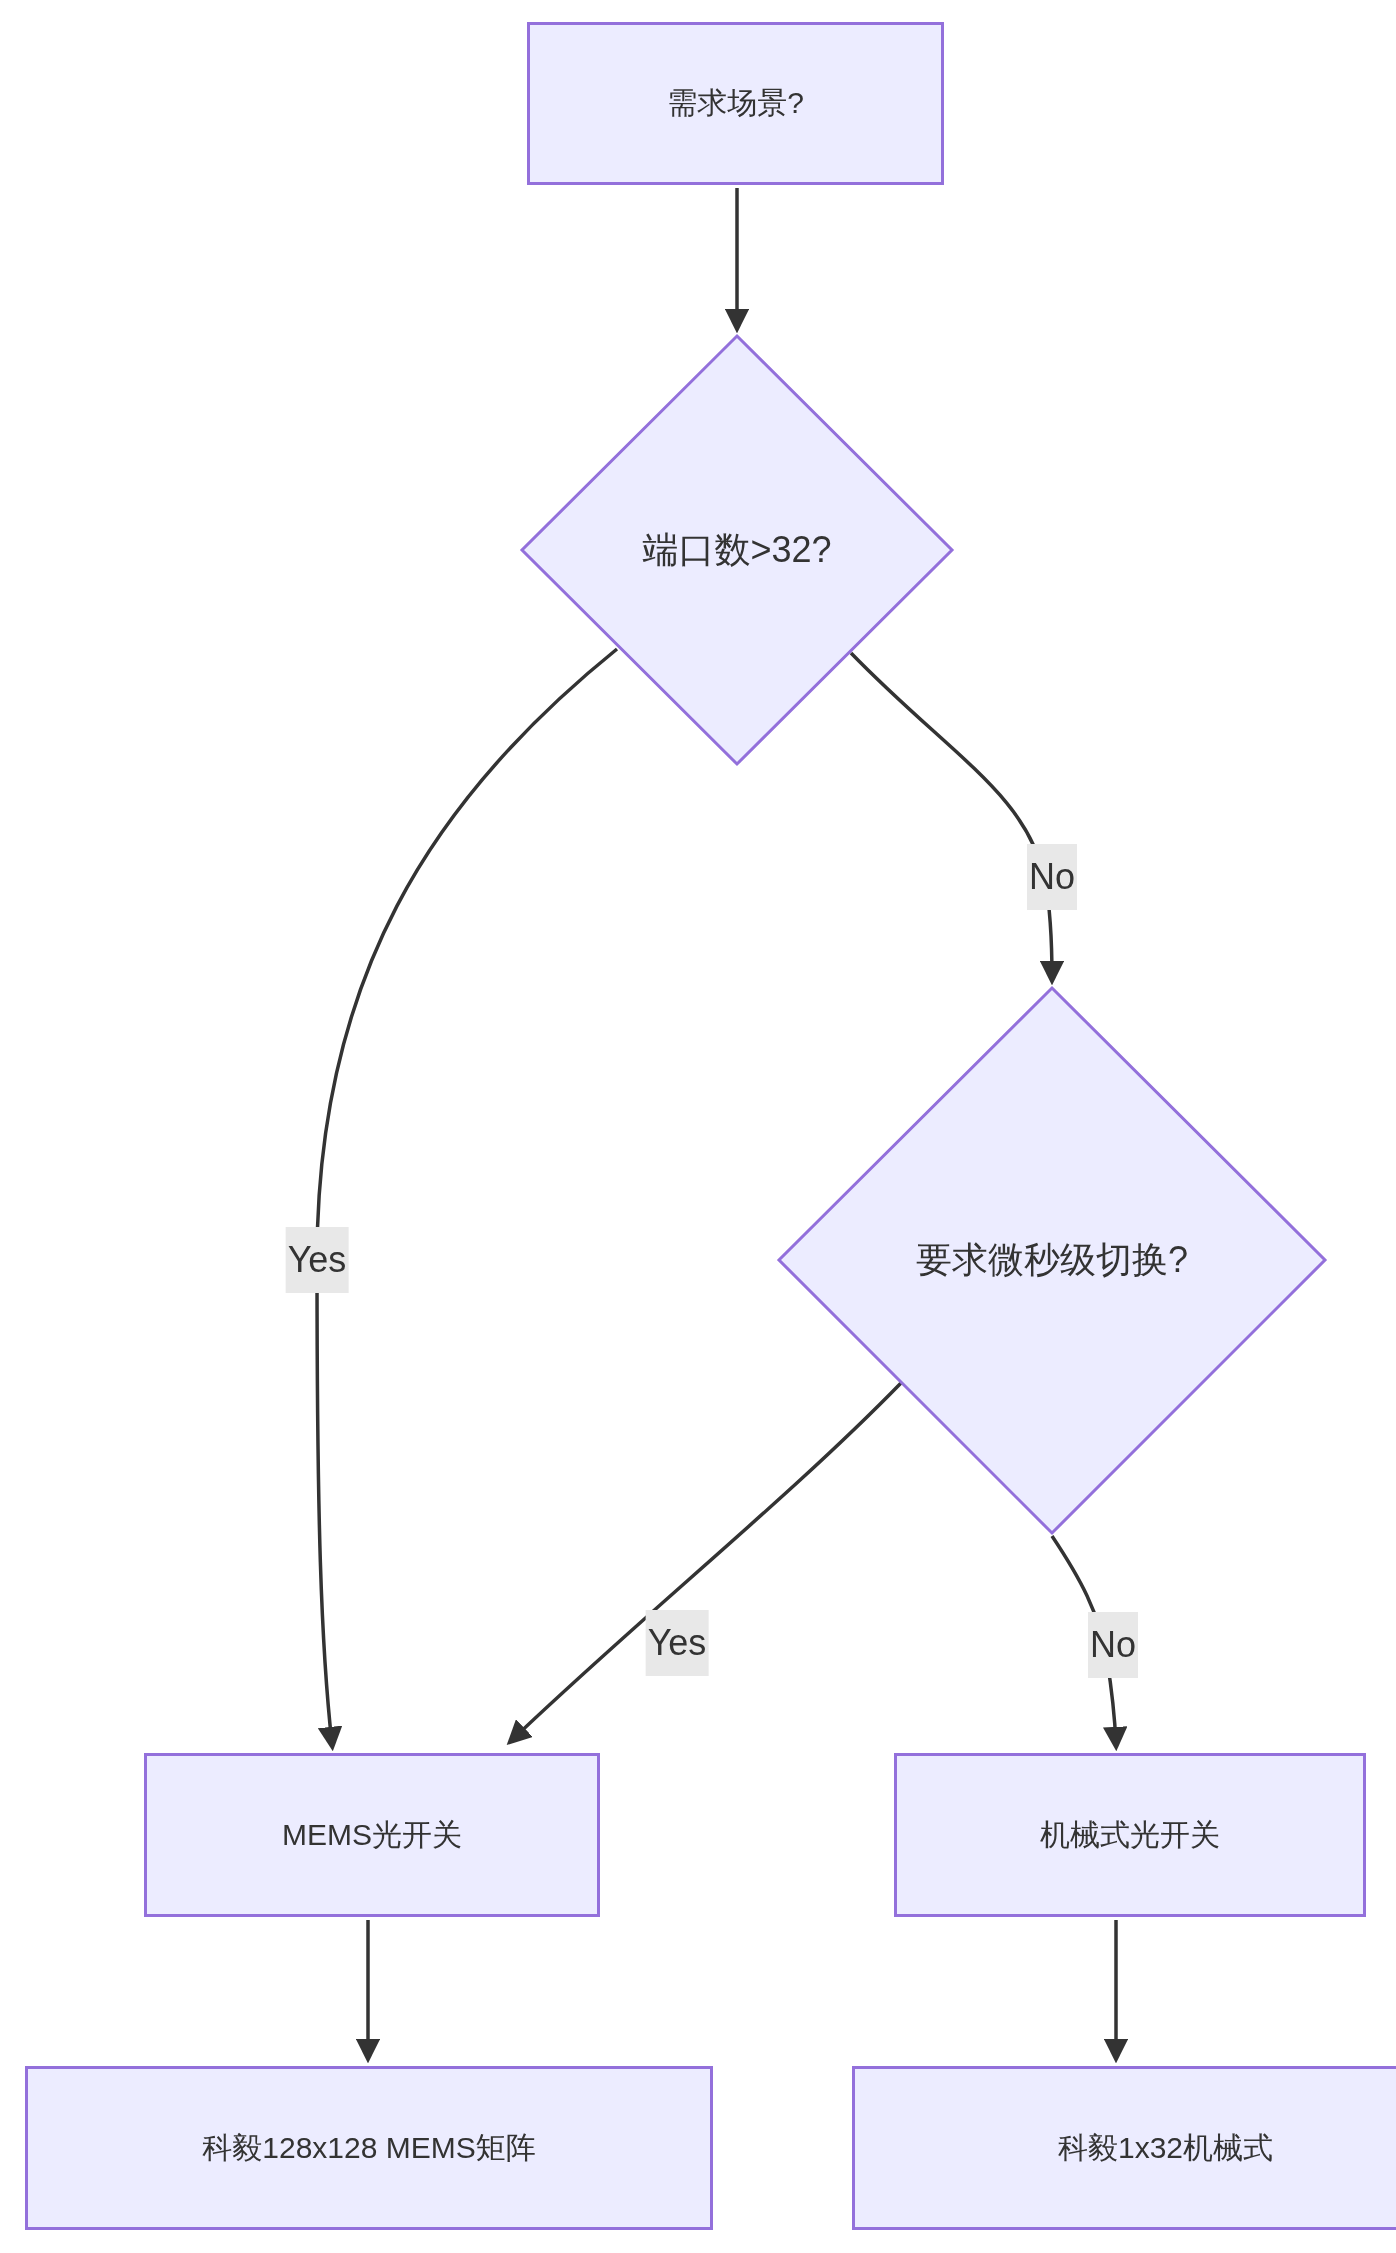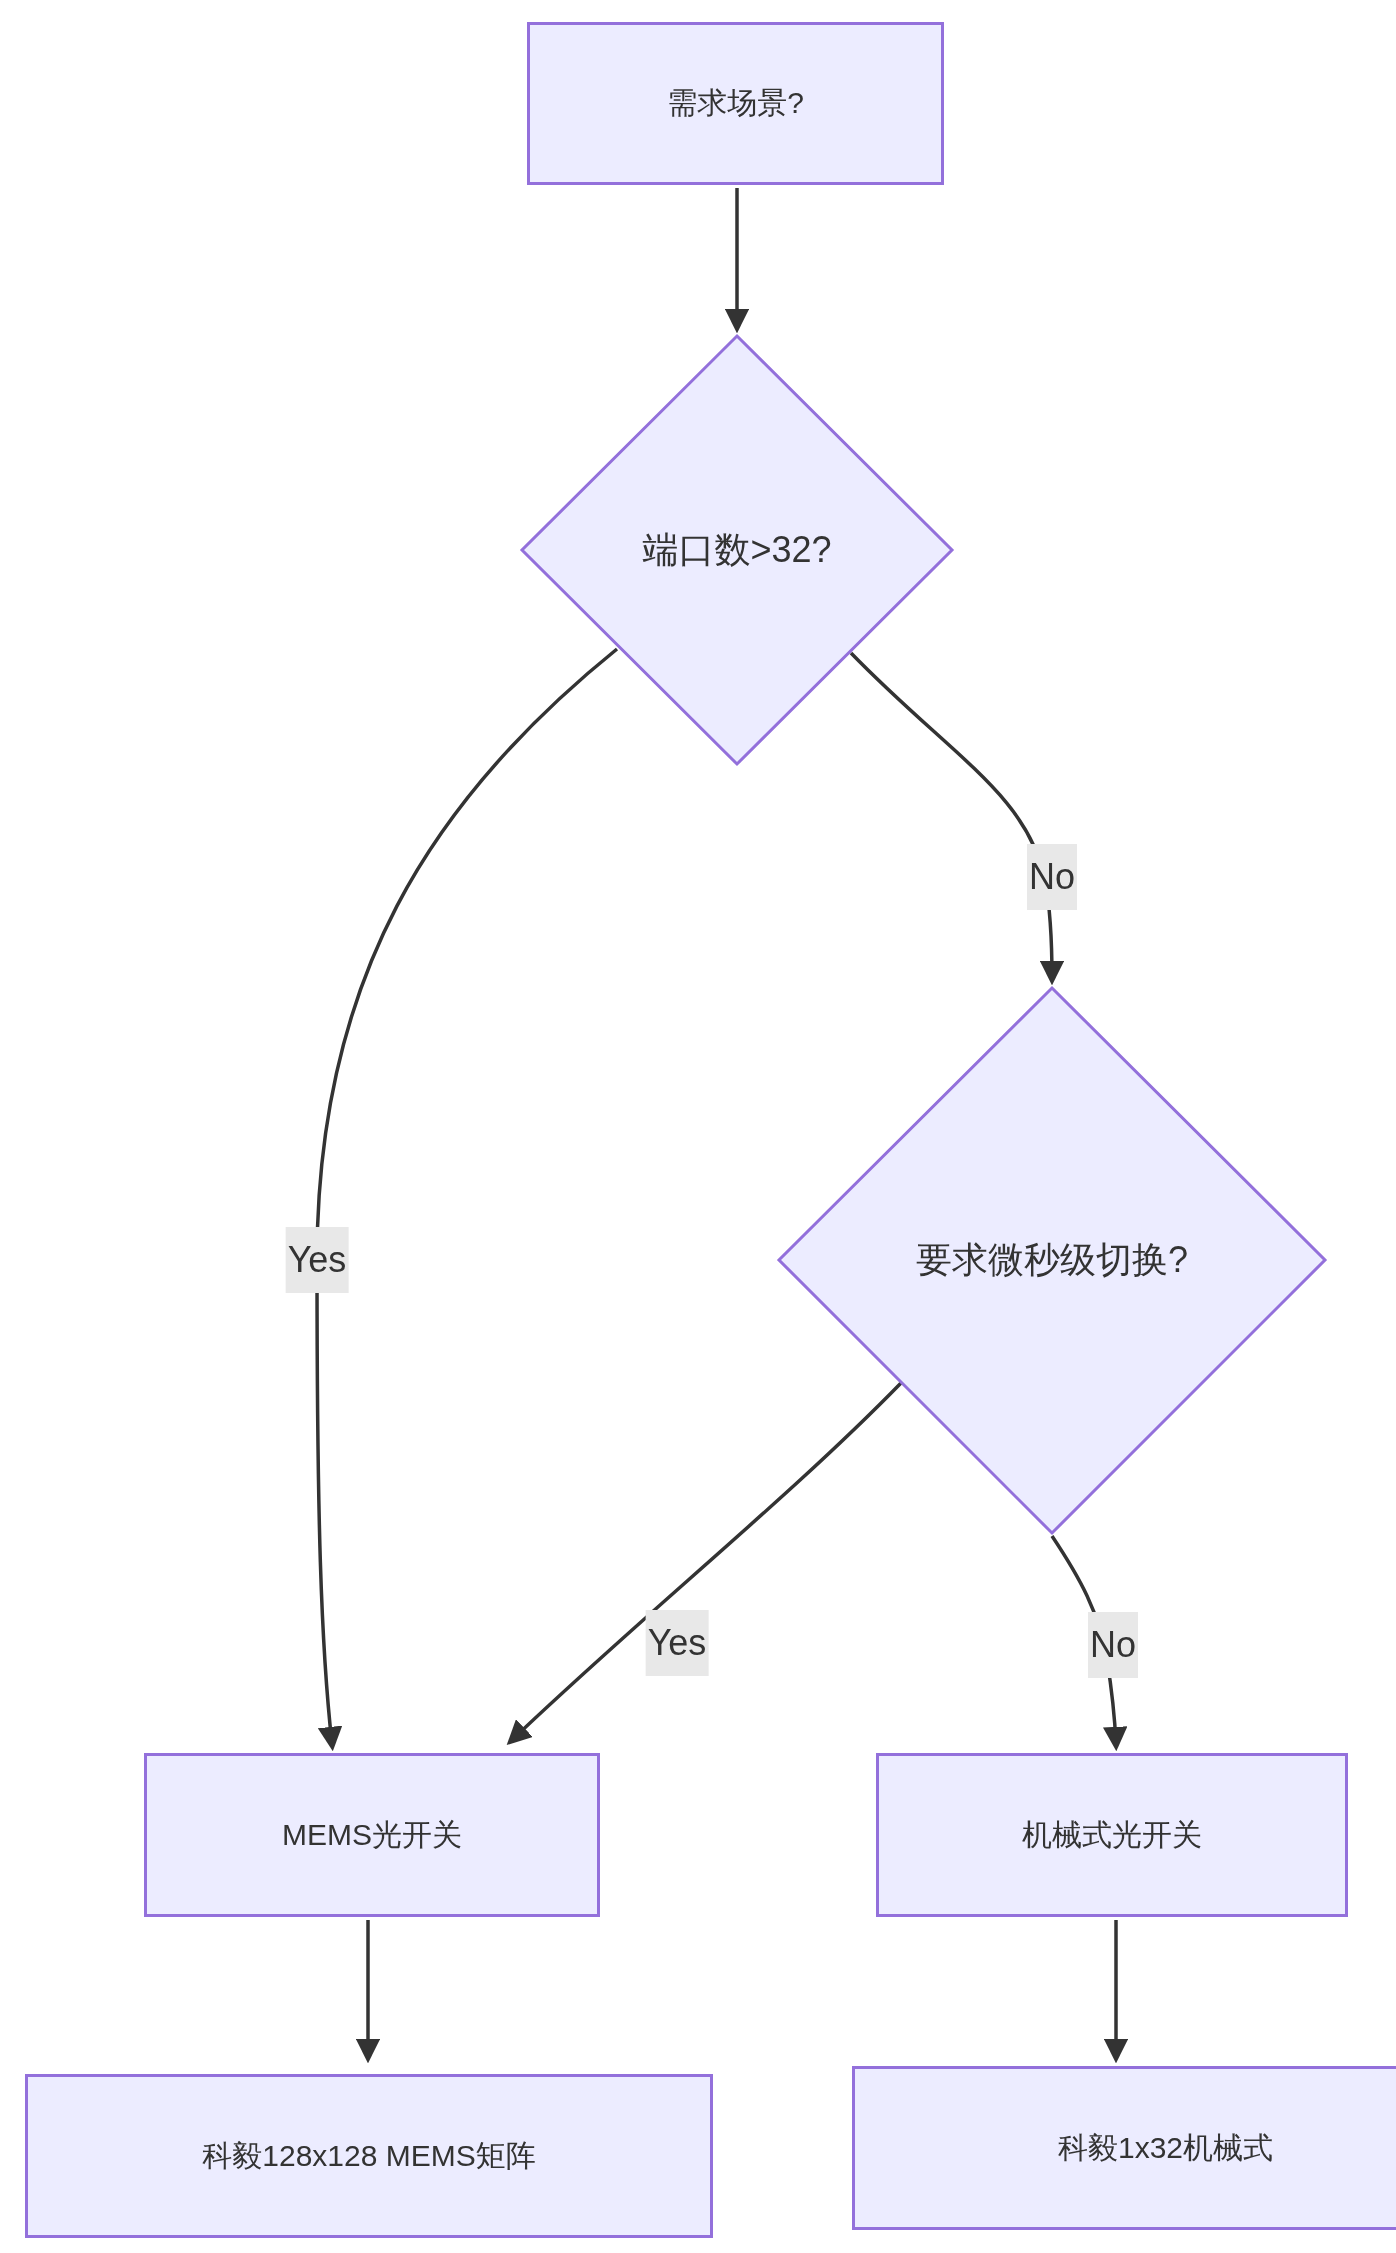--- a/index.html
+++ b/index.html
@@ -88,25 +88,25 @@
   </svg>
 
   <div class="rect-node" style="left:527px; top:22px; width:417px; height:163px;">
     <span>需求场景?</span>
   </div>
 
   <div class="rect-node" style="left:144px; top:1753px; width:456px; height:164px;">
     <span>MEMS光开关</span>
   </div>
 
-  <div class="rect-node" style="left:876px; top:1753px; width:472px; height:164px;">
+  <div class="rect-node" style="left:894px; top:1753px; width:472px; height:164px;">
     <span>机械式光开关</span>
   </div>
 
-  <div class="rect-node" style="left:25px; top:2066px; width:688px; height:164px;margin-top:8px;">
+  <div class="rect-node" style="left:25px; top:2066px; width:688px; height:164px;">
     <span>科毅128x128 MEMS矩阵</span>
   </div>
 
   <div class="rect-node" style="left:852px; top:2066px; width:627px; height:164px;">
     <span>科毅1x32机械式</span>
   </div>
 
   <div class="diamond-label" style="left:737px; top:550px;">端口数&gt;32?</div>
 
   <div class="diamond-label" style="left:1052px; top:1260px;">要求微秒级切换?</div>

